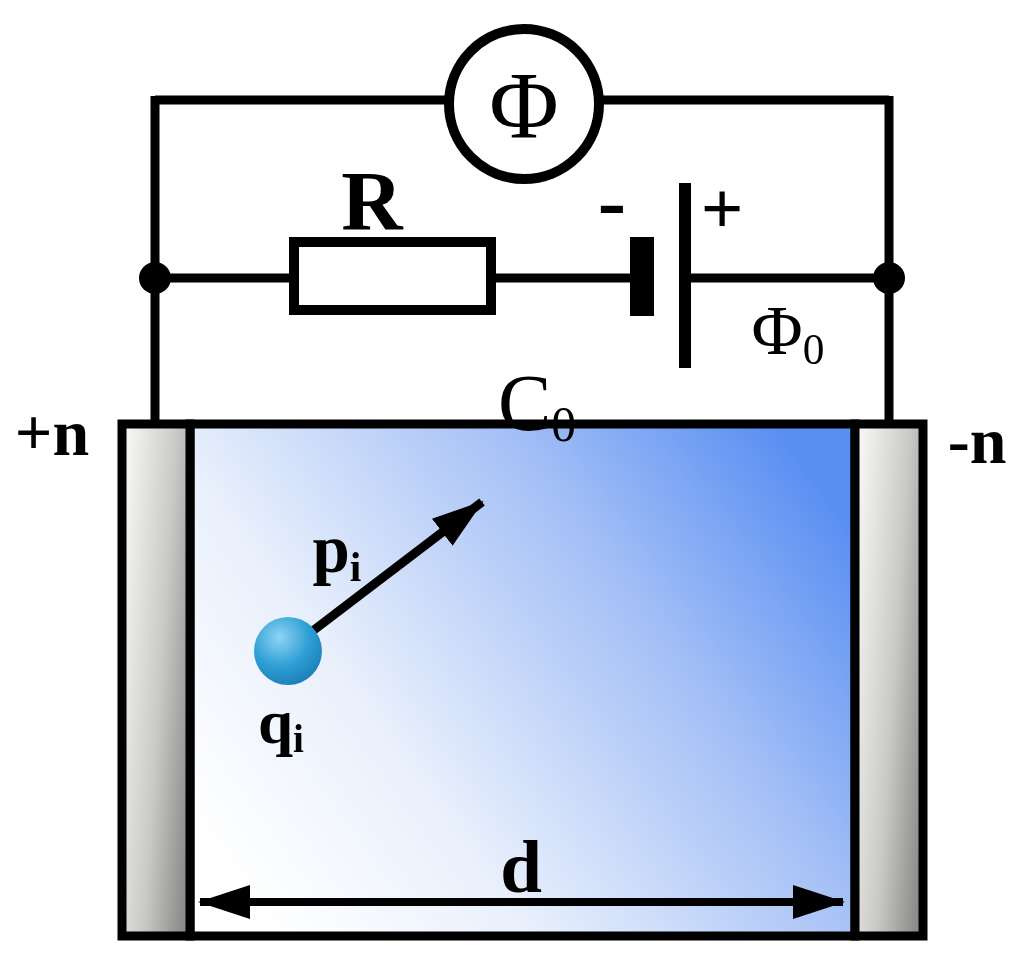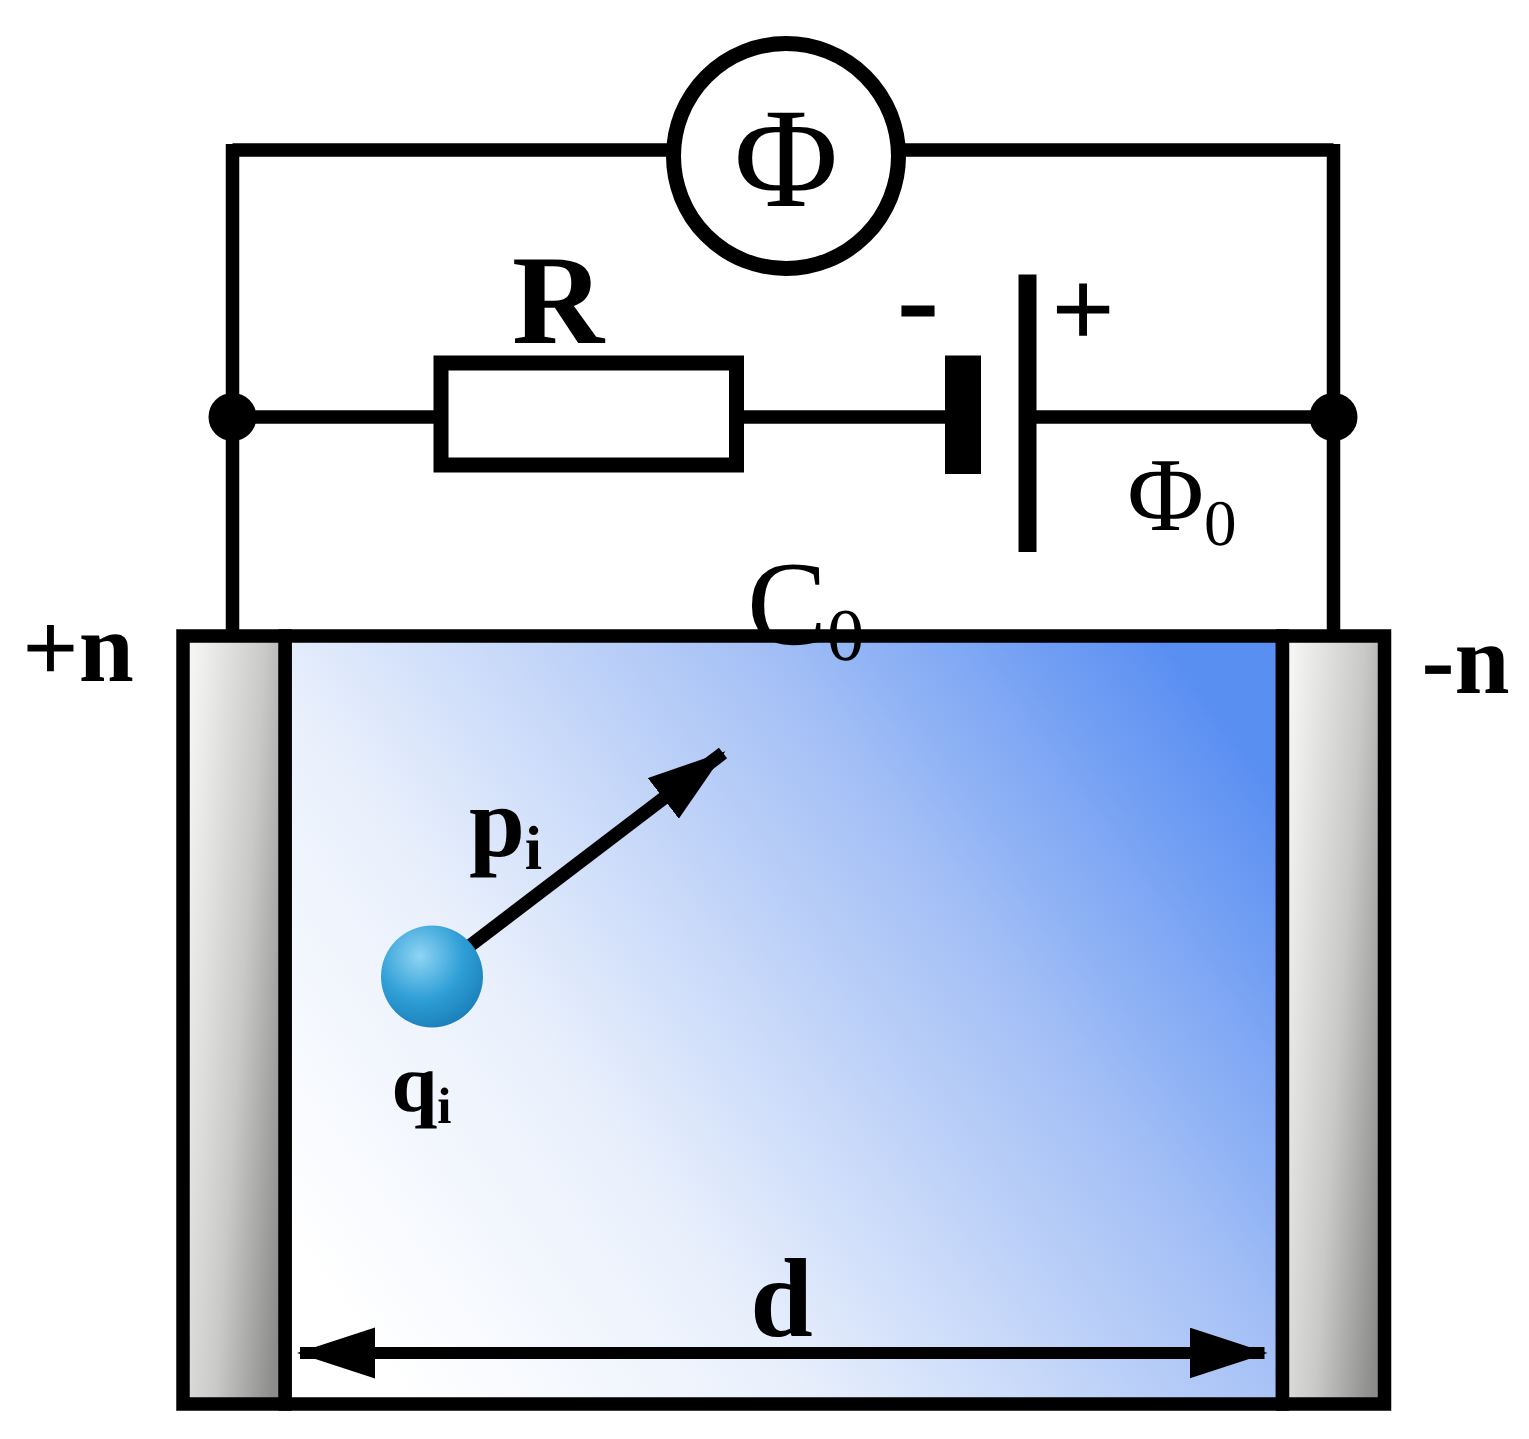--- a/index.html
+++ b/index.html
@@ -116,21 +116,21 @@
   </div>
 
   <div class="lbl bold" style="left:977px;top:441px;font-size:66px;">
     <span>-n</span>
   </div>
 
   <div class="lbl bold" style="left:337px;top:532px;font-size:67px;margin-top:17px;">
     <span>p</span><sub>i</sub>
   </div>
 
-  <div class="lbl bold" style="left:281px;top:722px;font-size:55px;">
+  <div class="lbl bold" style="left:281px;top:722px;font-size:63px;">
     <span>q</span><sub>i</sub>
   </div>
 
   <div class="lbl bold" style="left:521px;top:866px;font-size:75px;">
     <span>d</span>
   </div>
 
 </div>
 
 </body></html>

